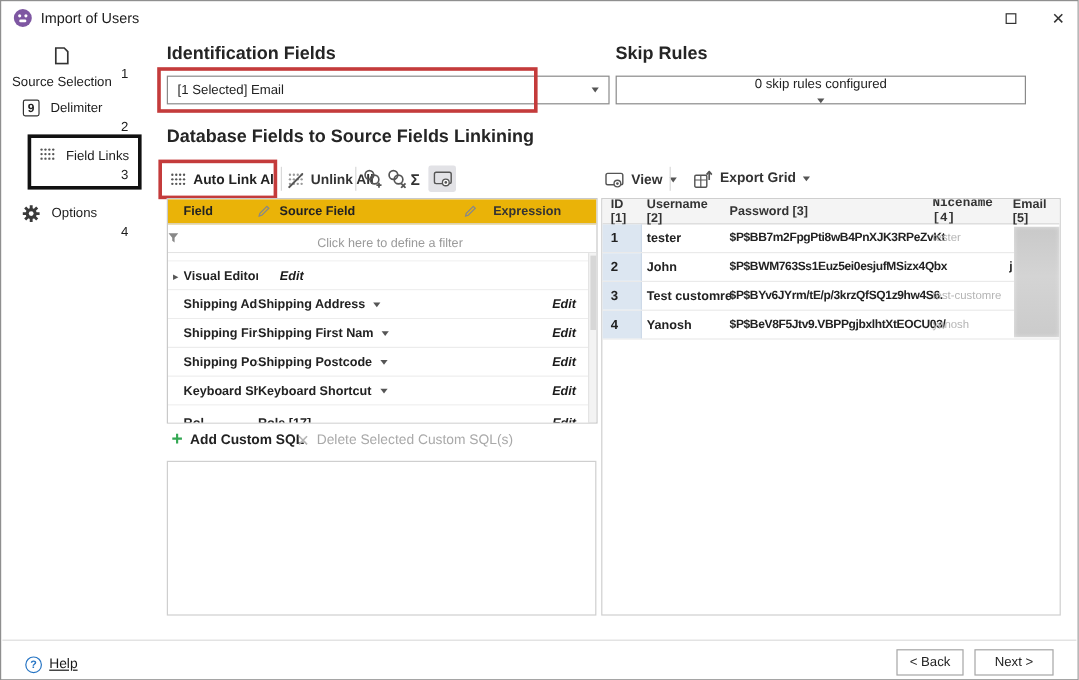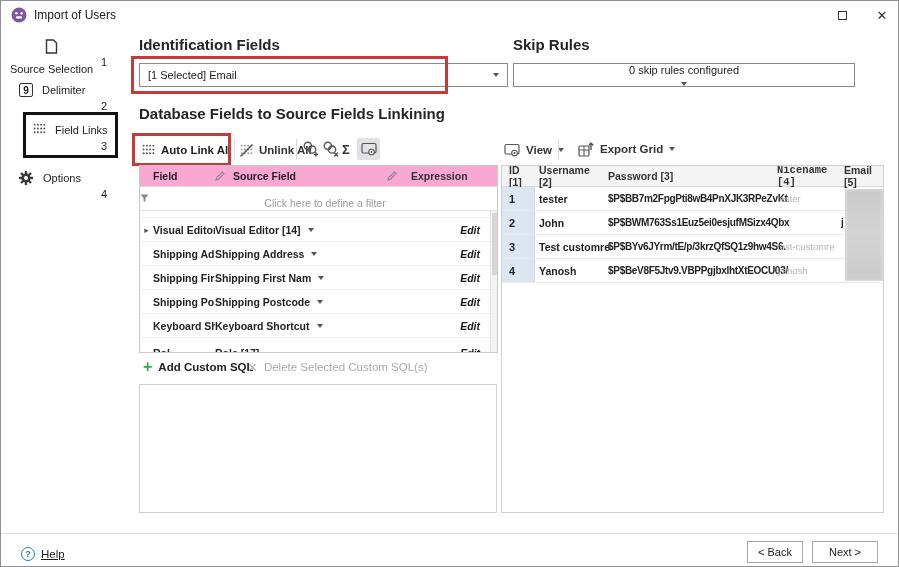--- a/index.html
+++ b/index.html
@@ -31,21 +31,21 @@
   
   .tb-label { font-size:11.5px; font-weight:700; color:#222; }
   .tb-label2 { font-size:11.5px; font-weight:600; color:#333; }
   .tb-div { width:1px; background:#d9d9d9; }
   .tool-btn { display:flex; align-items:center; gap:6px; }
   .pressed { background:#e2e2e6; border-radius:2px; }
   .sigma { font-size:13px; font-weight:600; color:#333; }
 
   
   .lgrid { border:1px solid #c9c9c9; background:#fff; overflow:hidden; }
-  .lg-head { position:absolute; left:0; right:0; top:0; height:21px; background:#f9a8d4; border-bottom:1px solid #d9d9d9; display:flex; align-items:center; font-size:10.5px; font-weight:700; color:#333; }
+  .lg-head { position:absolute; left:0; right:0; top:0; height:21px; background:#eab308; border-bottom:1px solid #d9d9d9; display:flex; align-items:center; font-size:10.5px; font-weight:700; color:#333; }
   .lg-filter { position:absolute; left:0; right:0; top:21px; height:24px; border-bottom:1px solid #e3e3e3; display:flex; align-items:center; }
   .filter-text { flex:1; text-align:center; font-size:10.5px; color:#9a9a9a;margin-top:8px; }
   .lg-spacer { position:absolute; left:0; right:7px; top:45px; height:7px; border-bottom:1px solid #eee; background:#fff; }
   .lg-row { position:absolute; left:0; right:7px; height:24px; display:flex; align-items:center; border-bottom:1px solid #ececec; background:#fff; font-size:10.5px; }
   .lg-gutter { width:13px; text-align:center; color:#555; font-size:9px; }
   .lg-field { width:62px; font-weight:600; color:#222; white-space:nowrap; overflow:hidden; }
   .lg-source { flex:1; display:flex; align-items:center; gap:7px; font-weight:600; color:#222; white-space:nowrap; overflow:hidden; }
   .lg-edit { width:48px; text-align:right; padding-right:10px; font-weight:700; color:#1a1a1a;font-style:italic; }
   .lg-scroll { position:absolute; right:0; top:45px; bottom:0; width:7px; background:#f3f3f3; border-left:1px solid #e4e4e4; }
   .lg-thumb { position:absolute; top:2px; left:1px; width:5px; height:62px; background:#d7d7d7; }
@@ -301,24 +301,20 @@
             <path d="M0.5 0.5 h9 l-3.4 4 v4.5 l-2.2 -1.6 v-2.9 z" fill="#888"></path>
           </svg>
       </span>
       <span class="filter-text">Click here to define a filter</span>
     </div>
     <div class="lg-spacer"></div>
 
     <div class="lg-row" style="top:52px;">
       <span class="lg-gutter">▸</span>
       <span class="lg-field">Visual Editor</span>
-      <span class="lg-source">
-          <span>Visual Editor [14]</span>
-          <span class="caret"></span>
-        </span>
       <span class="lg-edit">Edit</span>
     </div>
     <div class="lg-row" style="top:76px;">
       <span class="lg-gutter"></span>
       <span class="lg-field">Shipping Adc</span>
       <span class="lg-source">
           <span>Shipping Address</span>
           <span class="caret"></span>
         </span>
       <span class="lg-edit">Edit</span>

